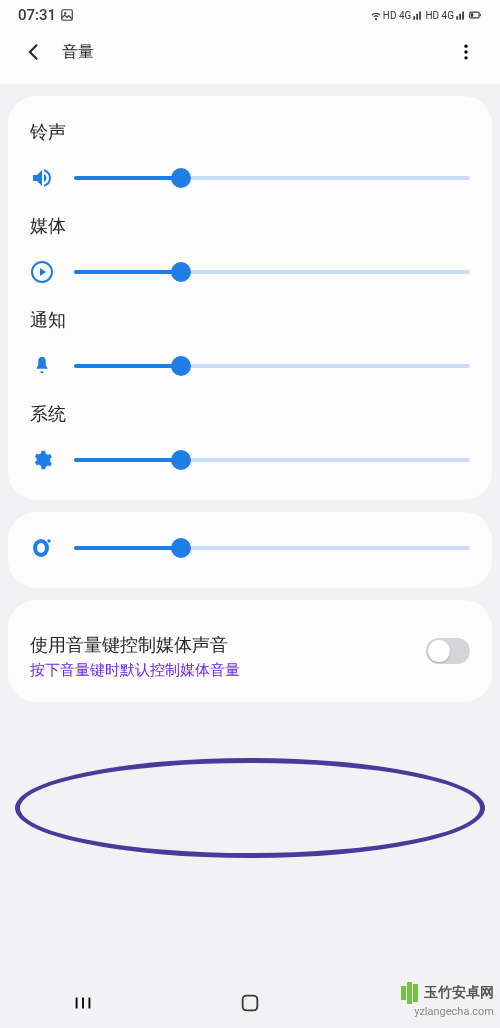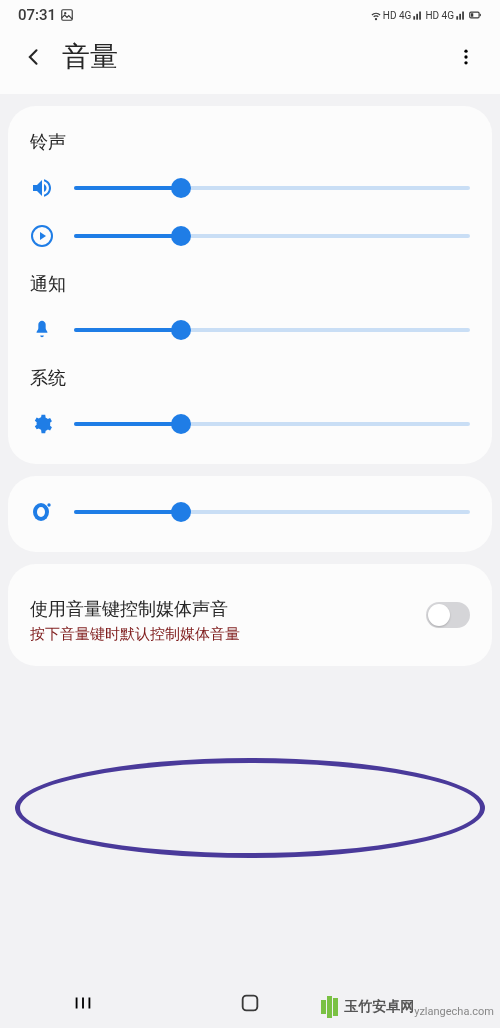--- a/index.html
+++ b/index.html
@@ -23,21 +23,21 @@
     .status-left { display: flex; align-items: center; gap: 4px; font-weight: 500; font-size: 15px; }
     .status-right { display: flex; align-items: center; }
     .sm-icon { width: 14px; height: 14px; fill: #3a3a3a; }
     .header {
       display: flex;
       align-items: center;
       padding: 10px 20px 18px 20px;
       background: #fcfcfc;
     }
     .back-btn { width: 28px; height: 28px; display:flex; align-items:center; justify-content:center; cursor:pointer; }
-    .title { font-size: 28px; color: #262626; margin-left: 14px; flex: 1; }
+    .title { font-size: 16px; color: #262626; margin-left: 14px; flex: 1; }
     .more-btn { width: 28px; height: 28px; display:flex; align-items:center; justify-content:center; cursor:pointer; }
     .card {
       background: #fcfcfc;
       border-radius: 28px;
       margin: 12px 8px 0 8px;
       padding: 18px 22px 10px 22px;
     }
     .vol-section { padding: 6px 0 18px 0; }
     .vol-label { font-size: 18px; color: #262626; margin-bottom: 22px; }
     .slider-row { display: flex; align-items: center; gap: 20px; }
@@ -78,21 +78,21 @@
       background: #fcfcfc;
       border-radius: 28px;
       margin: 12px 8px 0 8px;
       padding: 22px;
       display: flex;
       align-items: center;
       position: relative;
     }
     .toggle-text { flex: 1; margin-top: 11px; }
     .toggle-title { font-size: 18px; color: #262626; margin-bottom: 4px; }
-    .toggle-sub { font-size: 15px; color: #7f1d1d; }
+    .toggle-sub { font-size: 15px; color: #6d28d9; }
     .switch {
       width: 44px; height: 26px;
       background: #d5d5d8;
       border-radius: 13px;
       position: relative;
       cursor: pointer;
     }
     .switch-knob {
       width: 22px; height: 22px;
       background: #fff;
@@ -121,21 +121,21 @@
       justify-content: space-around;
       align-items: center;
       background: #f2f2f4;
     }
     .nav-btn { width: 24px; height: 24px; display:flex; align-items:center; justify-content:center; cursor:pointer; }
     .watermark {
       position: absolute;
       right: 6px;
       bottom: 10px;
       display: flex;
-      flex-direction: row;
+      flex-direction: column;
       align-items: flex-end;
       z-index: 20;
     }
     .wm-logo { display:flex; align-items:center; }
     .wm-bar { width: 5px; height: 20px; background: #7ac143; margin-right: 1px; }
     .wm-text { font-size: 14px; color: #555; font-weight: 600; }
     .wm-url { font-size: 11px; color: #888; margin-top: 1px; }
   </style>
 </head>
 <body>
@@ -201,20 +201,21 @@
       </div>
       <div class="slider">
         <div class="track"></div>
           <div class="fill" style="width:27%"></div>
           <div class="thumb" style="left:27%"></div>
       </div>
     </div>
   </div>
 
   <div class="vol-section">
+    <div class="vol-label">媒体</div>
     <div class="slider-row">
       <div class="slider-icon">
         <svg width="24" height="24" viewBox="0 0 24 24">
             <circle cx="12" cy="12" r="10" fill="none" stroke="#1f7de6" stroke-width="2"></circle>
             <path d="M10 8l6 4-6 4z" fill="#1f7de6"></path>
           </svg>
       </div>
       <div class="slider">
         <div class="track"></div>
           <div class="fill" style="width:27%"></div>

